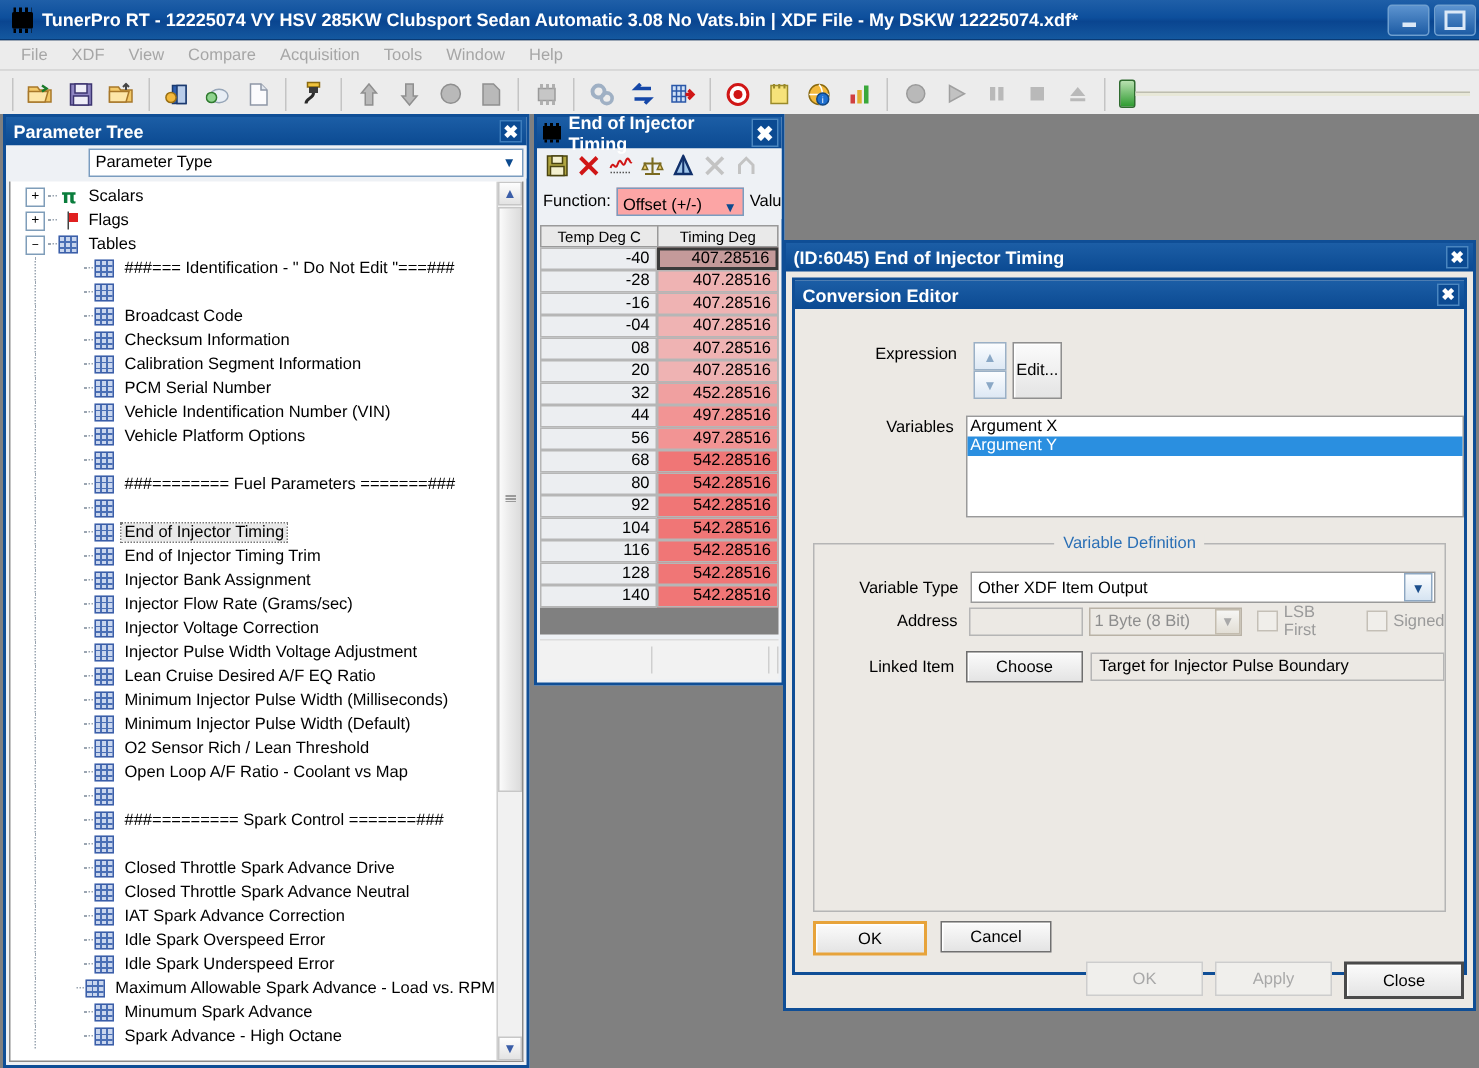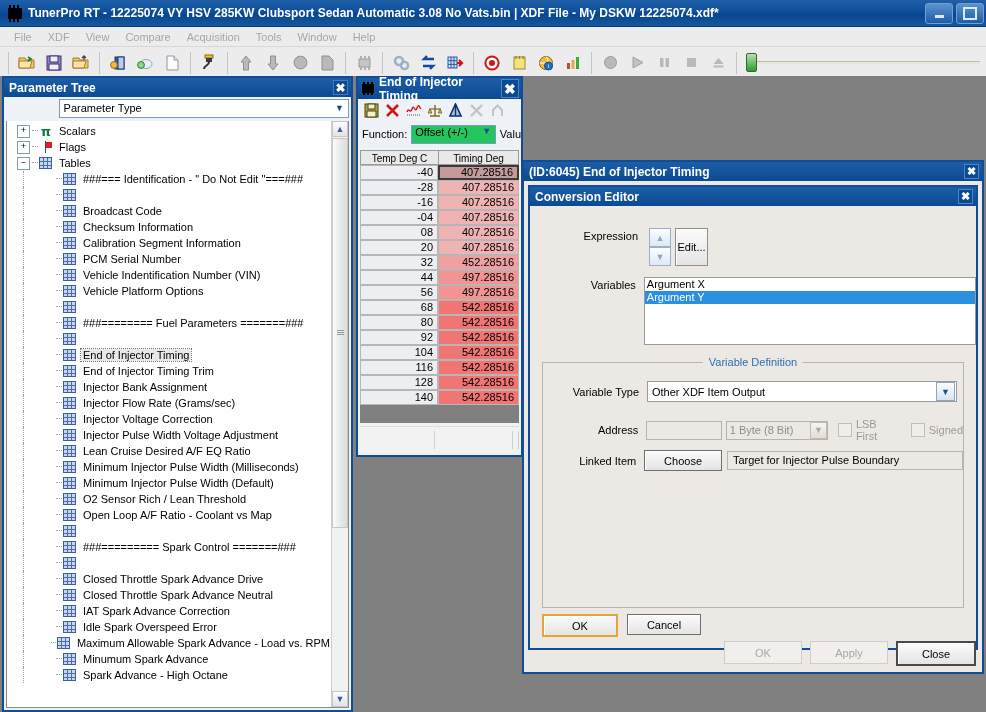--- a/index.html
+++ b/index.html
@@ -102,21 +102,21 @@
   .eoit-title .chip2{width:12px;height:9px;background:#000;margin-right:5px;position:relative;flex:none;}
   .eoit-title .chip2:before,.eoit-title .chip2:after{content:"";position:absolute;left:1px;width:10px;height:2px;
     background:repeating-linear-gradient(to right,#000 0 2px,transparent 2px 4px);}
   .eoit-title .chip2:before{top:-2px;} .eoit-title .chip2:after{bottom:-2px;}
   .eoit-title .x{margin-left:auto;margin-right:2px;width:17px;height:17px;background:#0b4a92;
     border:1px solid #4a86c0;display:flex;align-items:center;justify-content:center;font-size:14px;}
   .eoit-tb{height:23px;display:flex;align-items:center;background:#eef1f5;padding-left:4px;gap:2px;}
   .eoit-tb .b{width:19px;height:19px;display:flex;align-items:center;justify-content:center;font-size:13px;}
   .eoit-fn{height:24px;display:flex;align-items:center;background:#eef1f5;padding-left:4px;gap:4px;}
   .eoit-fn .lbl{font-size:11px;}
-  .fncombo{width:95px;height:19px;background:#22c55e;border:1px solid #7a9cbf;display:flex;align-items:flex-start;
+  .fncombo{width:95px;height:19px;background:#fca5a5;border:1px solid #7a9cbf;display:flex;align-items:flex-end;
     box-sizing:border-box;}
   .fncombo .v{flex:1;padding-left:3px;font-size:11px;}
   .fncombo .a{width:16px;display:flex;align-items:center;justify-content:center;color:#0c4a8e;font-size:9px;}
   .eoit-grid{position:absolute;left:2px;top:72px;right:2px;height:273px;background:#808080;overflow:hidden;}
   .ghead{display:flex;height:15px;}
   .ghead div{border:1px solid #9a9a9a;background:#e9e9e9;box-sizing:border-box;
     font-size:10px;display:flex;align-items:flex-end;justify-content:center;overflow:hidden;
     border-right:none;}
   .ghead div:last-child{border-right:1px solid #9a9a9a;}
   .grow{display:flex;height:15px;}
@@ -594,20 +594,26 @@
             <div class="trow">
               <span class="ind" style="width: 32px; height: 16px; border-left: 1px dotted rgb(154, 165, 177); margin-left: 16px;"></span>
               <span class="dots"></span>
               <span class="ico-tbl"></span>
               <span class="tlabel">Idle Spark Overspeed Error</span>
             </div>
             <div class="trow">
               <span class="ind" style="width: 32px; height: 16px; border-left: 1px dotted rgb(154, 165, 177); margin-left: 16px;"></span>
               <span class="dots"></span>
               <span class="ico-tbl"></span>
+              <span class="tlabel">Idle Spark Underspeed Error</span>
+            </div>
+            <div class="trow">
+              <span class="ind" style="width: 32px; height: 16px; border-left: 1px dotted rgb(154, 165, 177); margin-left: 16px;"></span>
+              <span class="dots"></span>
+              <span class="ico-tbl"></span>
               <span class="tlabel">Maximum Allowable Spark Advance - Load vs. RPM</span>
             </div>
             <div class="trow">
               <span class="ind" style="width: 32px; height: 16px; border-left: 1px dotted rgb(154, 165, 177); margin-left: 16px;"></span>
               <span class="dots"></span>
               <span class="ico-tbl"></span>
               <span class="tlabel">Minumum Spark Advance</span>
             </div>
             <div class="trow">
               <span class="ind" style="width: 32px; height: 16px; border-left: 1px dotted rgb(154, 165, 177); margin-left: 16px;"></span>
@@ -797,21 +803,21 @@
             <span class="gtitle">Variable Definition</span>
 
             <div class="grow2" style="margin-top:18px">
               <span class="flabel">Variable Type</span>
               <div class="vtcombo">
                 <span class="v">Other XDF Item Output</span>
                 <span class="a">▼</span>
               </div>
             </div>
 
-            <div class="grow2" style="margin-top:16px">
+            <div class="grow2" style="margin-top:0">
               <span class="flabel">Address</span>
               <div class="addrbox"></div>
               <div class="bytecombo">
                 <span class="v">1 Byte (8 Bit)</span>
                 <span class="a">▼</span>
               </div>
               <div class="chk">
                 <span class="box"></span>
                 <span>LSB First</span>
               </div>

